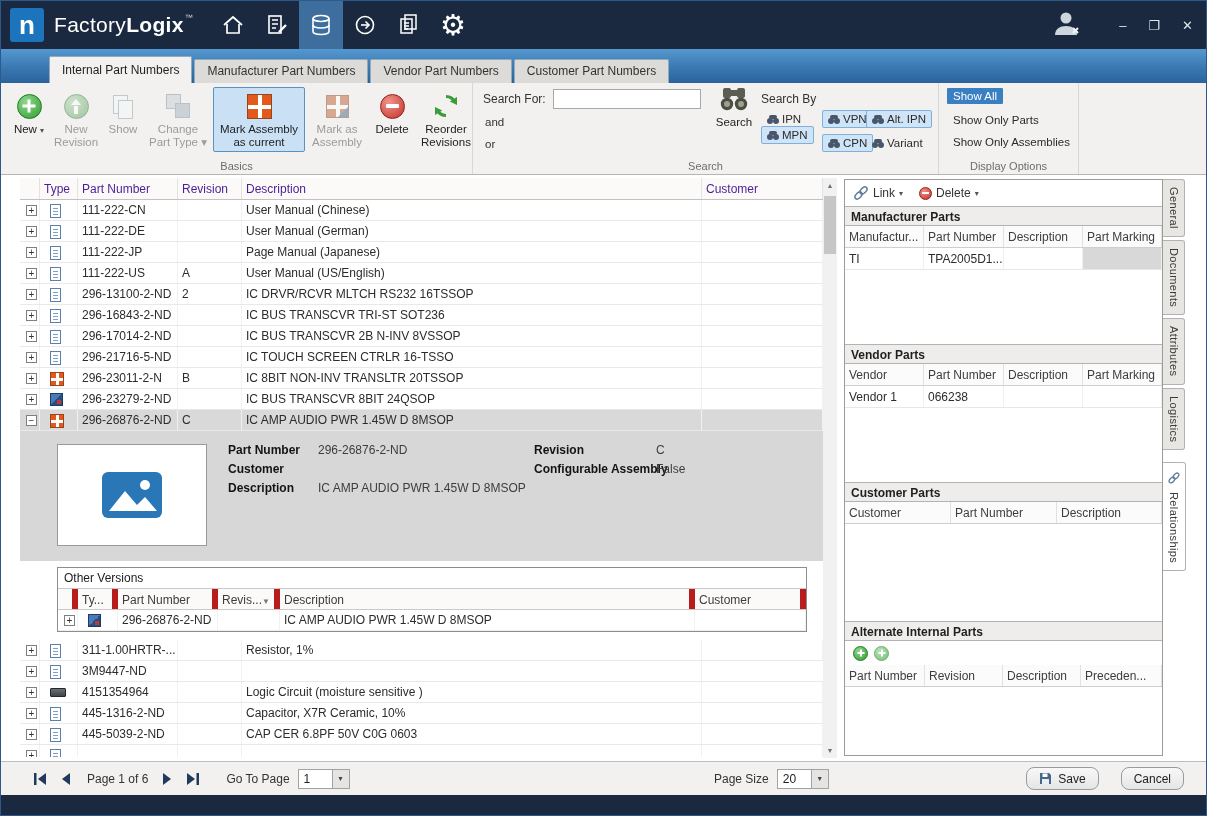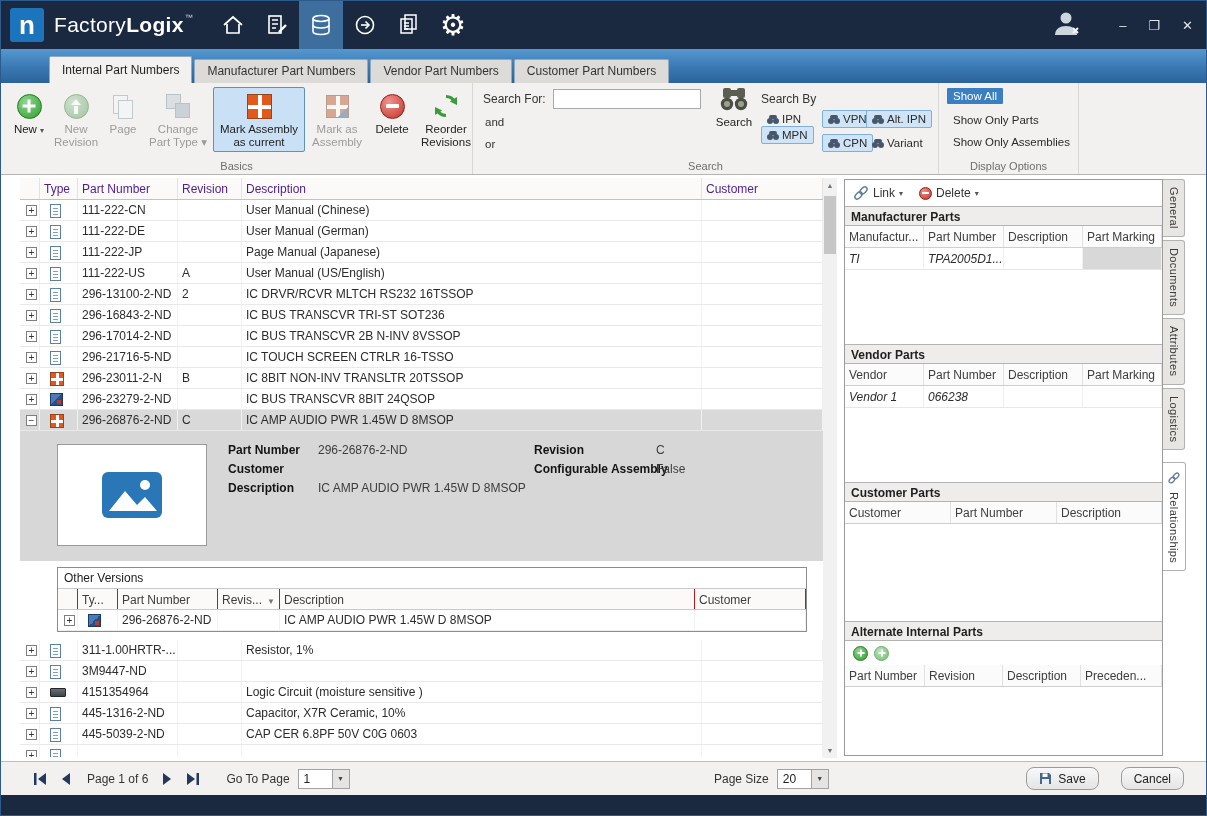--- a/index.html
+++ b/index.html
@@ -128,21 +128,21 @@
   .imgbox{position:absolute;left:37px;top:13px;width:150px;height:102px;background:#fff;border:1px solid #9a9a9a;
     display:flex;align-items:center;justify-content:center;}
   .fields{position:absolute;left:208px;top:12px;display:grid;grid-template-columns:90px 216px 122px 90px;grid-auto-rows:19px;font-size:12px;}
   .flabel{font-weight:bold;color:#141414;white-space:nowrap;}
   .fval{color:#3d3d3d;white-space:nowrap;}
 
   .ovbox{margin:6px 0 0 37px;width:750px;border:1px solid #8d8d8d;background:#fff;}
   .ov-title{height:20px;line-height:20px;padding-left:6px;font-size:12px;color:#1d1d1d;}
   .ov-head,.ov-row{display:grid;grid-template-columns:20px 40px 100px 62px 415px 1fr;}
   .ov-head{height:22px;background:#fbfaf9;border-top:1px solid #c9c9c9;border-bottom:1px solid #c9c9c9;}
-  .ov-head .c{border-right:1px solid #b91c1c;padding:4px 4px 0;font-size:12px;color:#3d3d3d;display:flex;white-space:nowrap;overflow:hidden;text-align:center;}
+  .ov-head .c{border-right:6px solid #b91c1c;padding:4px 4px 0;font-size:12px;color:#3d3d3d;display:flex;white-space:nowrap;overflow:hidden;text-align:center;}
   .ov-row{height:21px;border-bottom:1px solid #eee;}
   .ov-row .c{border-right:1px solid #f1f1f1;padding:3px 4px 0;font-size:12px;color:#2c2c2c;white-space:nowrap;overflow:hidden;}
   .filter-caret{margin-left:auto;font-size:8px;color:#777;align-self:center;}
   .spacer8{height:8px;}
   .partial{height:12px;overflow:hidden;}
 
   .vscroll{position:absolute;left:822px;top:3px;width:14px;height:580px;background:#f1f1f1;}
   .sb-btn{position:absolute;left:0;width:14px;height:15px;display:flex;align-items:center;justify-content:center;color:#707070;font-size:7px;background:#f1f1f1;}
   .sb-up{top:0;}
   .sb-dn{bottom:0;}
@@ -159,21 +159,21 @@
   .h-mfg{height:138px;}.h-ven{height:138px;}.h-cus{height:139px;}
   .sec-alt{flex:1;}
   .sec-h{height:20px;line-height:20px;background:#efedeb;border-top:1px solid #b3b3b3;border-bottom:1px solid #b3b3b3;
     font-size:12px;font-weight:bold;color:#1f1f1f;padding-left:6px;}
   .rt-head,.rt-row{display:grid;}
   .g4{grid-template-columns:79px 80px 79px 1fr;}
   .g3{grid-template-columns:106px 106px 1fr;}
   .g4b{grid-template-columns:80px 78px 78px 1fr;}
   .rt-head{height:22px;background:#fcfbfb;border-bottom:1px solid #cfcfcf;}
   .rt-head .c{border-right:1px solid #e1e1e1;padding:4px 4px 0;font-size:12px;color:#3d3d3d;white-space:nowrap;overflow:hidden;}
-  .rt-row{height:22px;border-bottom:1px solid #e7e7e7;font-style:italic;}
+  .rt-row{height:22px;border-bottom:1px solid #e7e7e7;}
   .rt-row .c{border-right:1px solid #f0f0f0;padding:4px 4px 0;font-size:12px;color:#2c2c2c;white-space:nowrap;overflow:hidden;}
   .rt-row .c.hl{background:#d8d8d8;}
   .filler{flex:1;background:#fff;}
   .alt-btns{height:24px;display:flex;align-items:center;gap:6px;padding-left:8px;}
   .mini-add{width:15px;height:15px;border-radius:50%;background:radial-gradient(circle at 35% 30%,#8fd68f,#2f9e2f);border:1px solid #1f7a1f;position:relative;}
   .mini-add::before,.mini-add::after{content:"";position:absolute;background:#fff;left:50%;top:50%;transform:translate(-50%,-50%);}
   .mini-add::before{width:7px;height:2px;}
   .mini-add::after{width:2px;height:7px;}
   .mini-add.alt2{opacity:.65;}
 
@@ -286,21 +286,21 @@
         <div class="rbtn w-rev dim">
           <div class="icwrap">
               <span class="ic-rev"></span>
             </div>
           <div class="lbl">New Revision</div>
         </div>
         <div class="rbtn w-copy dim">
           <div class="icwrap">
               <span class="ic-copy"></span>
             </div>
-          <div class="lbl">Page</div>
+          <div class="lbl">Show</div>
         </div>
         <div class="rbtn w-cpt dim">
           <div class="icwrap">
               <span class="ic-cpt"></span>
             </div>
           <div class="lbl">Change Part Type ▾</div>
         </div>
         <div class="rbtn w-mac sel">
           <div class="icwrap">
               <span class="ic-asm-big"></span>

